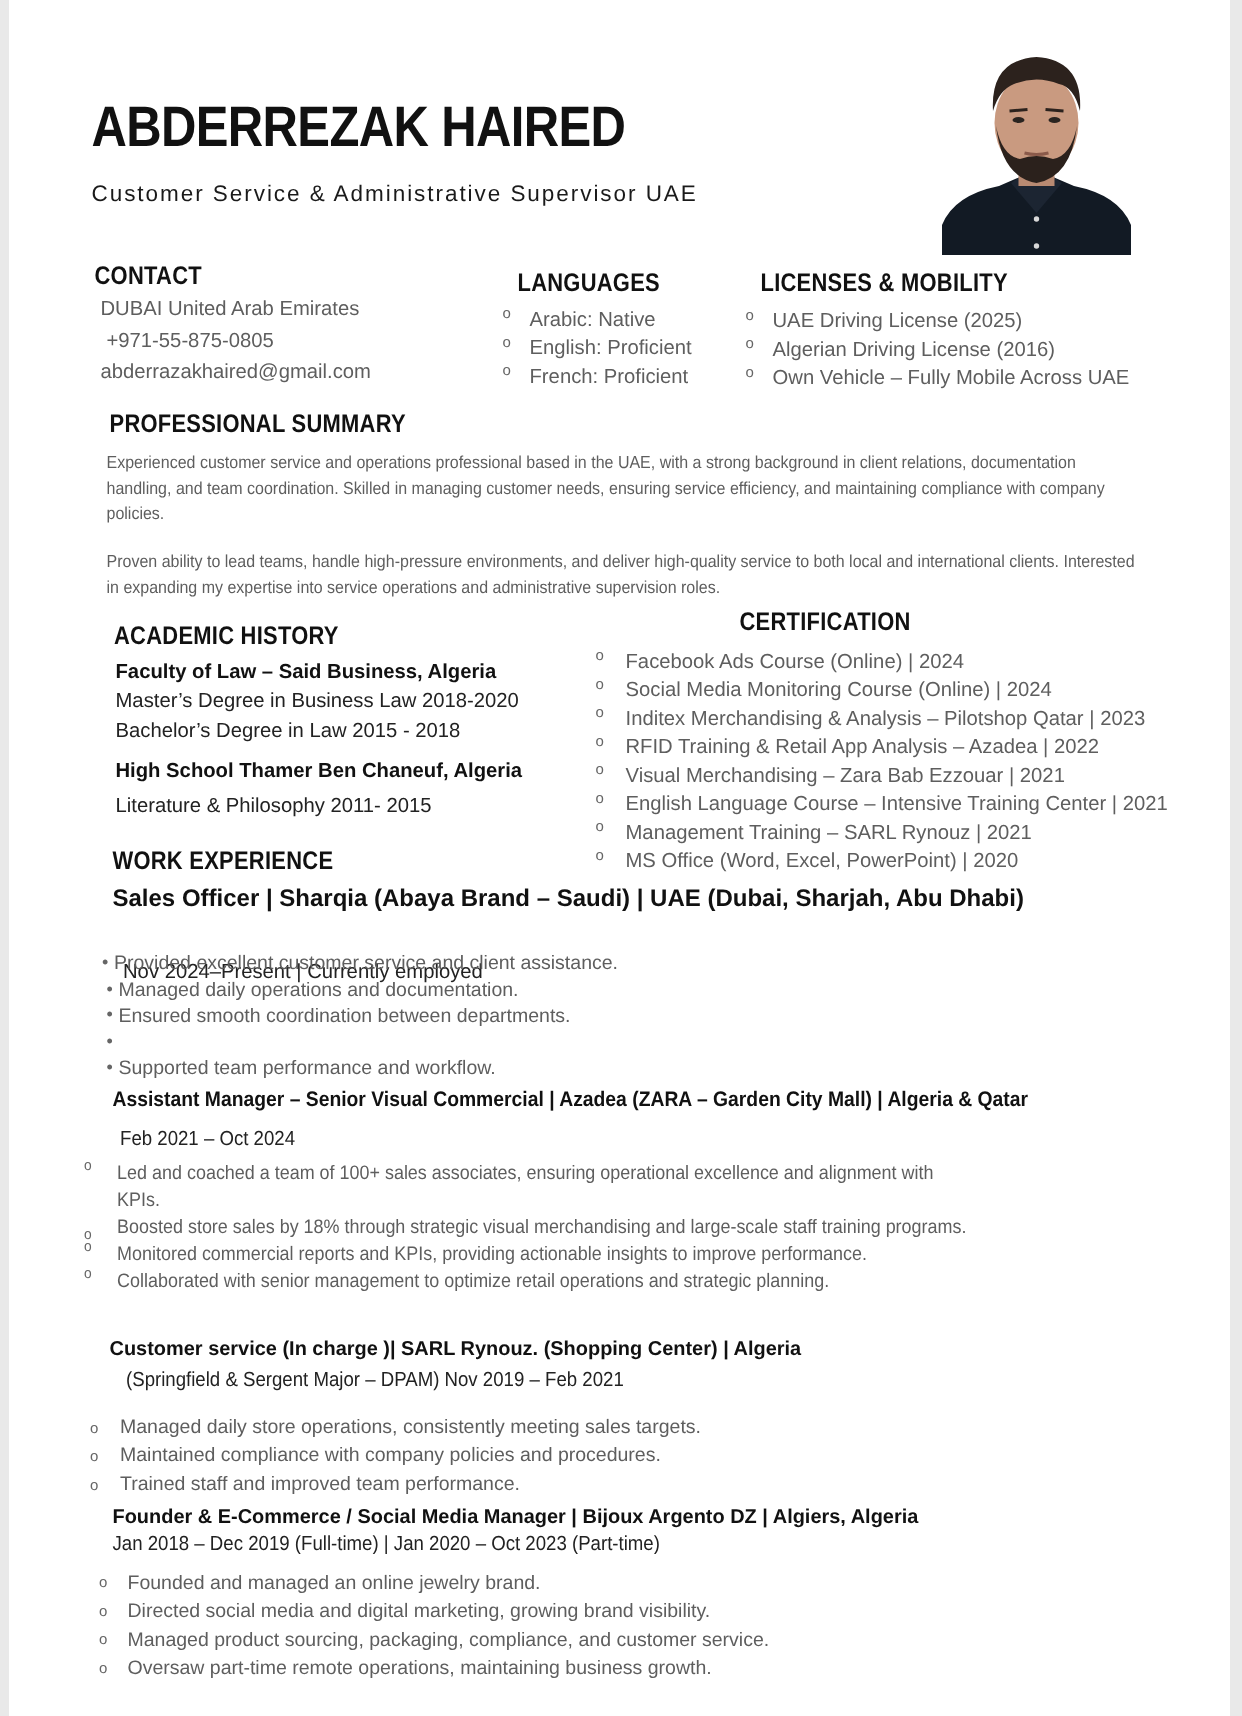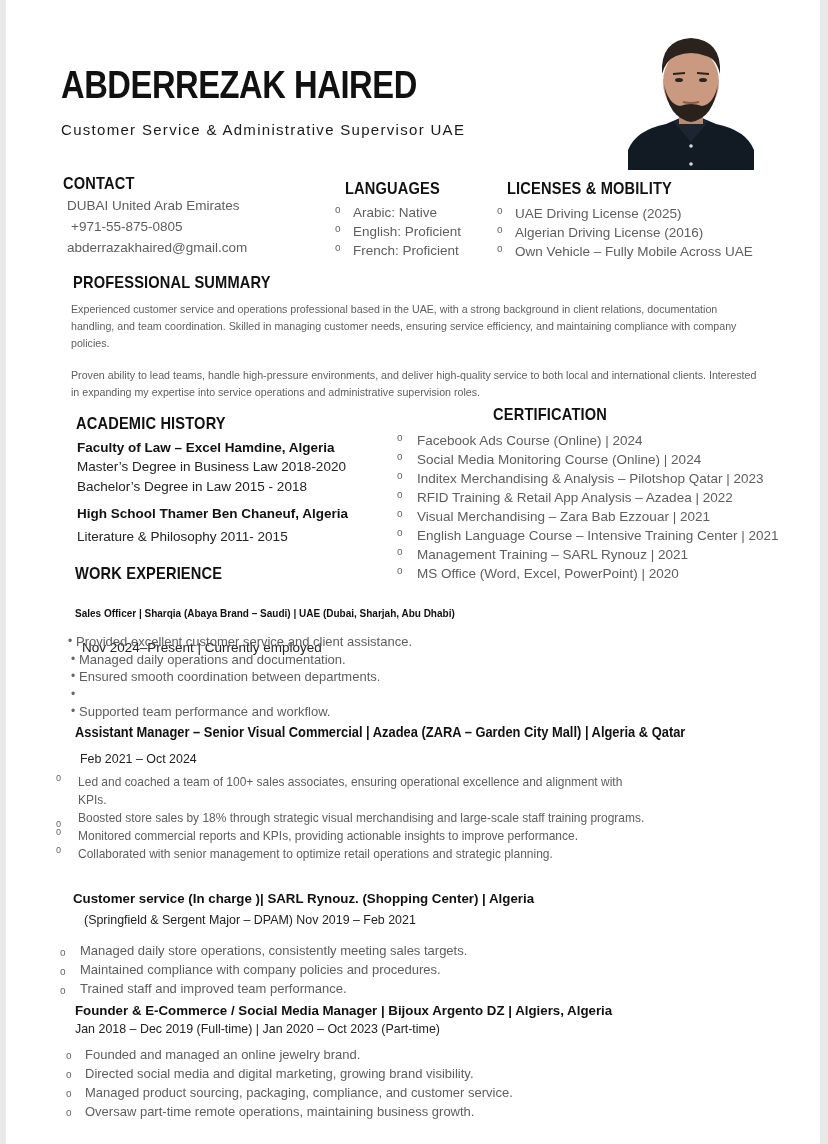--- a/index.html
+++ b/index.html
@@ -77,41 +77,41 @@
 
   <div class="abs h" style="left:67px; top:273px;">PROFESSIONAL SUMMARY</div>
   <div class="abs summary" style="left:65px; top:366px;">
     <p>Proven ability to lead teams, handle high-pressure environments, and deliver high-quality service to both local and international clients. Interested in expanding my expertise into service operations and administrative supervision roles.</p>
   </div>
   <div class="abs summary" style="left:65px; top:300px;">
     <p>Experienced customer service and operations professional based in the UAE, with a strong background in client relations, documentation handling, and team coordination. Skilled in managing customer needs, ensuring service efficiency, and maintaining compliance with company policies.</p>
   </div>
 
   <div class="abs h" style="left:70px; top:414px;">ACADEMIC HISTORY</div>
-  <div class="abs bold" style="left:71px; top:440px;">Faculty of Law – Excel Hamdine, Algeria</div>
+  <div class="abs bold" style="left:71px; top:440px;">Faculty of Law – Said Business, Algeria</div>
   <div class="abs dark" style="left:71px; top:459px;">Master’s Degree in Business Law 2018-2020</div>
   <div class="abs dark" style="left:71px; top:479px;">Bachelor’s Degree in Law 2015 - 2018</div>
   <div class="abs bold" style="left:71px; top:506px;">High School Thamer Ben Chaneuf, Algeria</div>
   <div class="abs dark" style="left:71px; top:529px;">Literature &amp; Philosophy 2011- 2015</div>
 
   <div class="abs h" style="left:487px; top:405px;">CERTIFICATION</div>
   <ul class="abs list" style="left:391px; top:431px;">
     <li style="padding-left:20px;"><span class="bul">o</span><span>Facebook Ads Course (Online) | 2024</span></li>
     <li style="padding-left:20px;"><span class="bul">o</span><span>Social Media Monitoring Course (Online) | 2024</span></li>
     <li style="padding-left:20px;"><span class="bul">o</span><span>Inditex Merchandising &amp; Analysis – Pilotshop Qatar | 2023</span></li>
     <li style="padding-left:20px;"><span class="bul">o</span><span>RFID Training &amp; Retail App Analysis – Azadea | 2022</span></li>
     <li style="padding-left:20px;"><span class="bul">o</span><span>Visual Merchandising – Zara Bab Ezzouar | 2021</span></li>
     <li style="padding-left:20px;"><span class="bul">o</span><span>English Language Course – Intensive Training Center | 2021</span></li>
     <li style="padding-left:20px;"><span class="bul">o</span><span>Management Training – SARL Rynouz | 2021</span></li>
     <li style="padding-left:20px;"><span class="bul">o</span><span>MS Office (Word, Excel, PowerPoint) | 2020</span></li>
   </ul>
 
   <div class="abs h" style="left:69px; top:564px;">WORK EXPERIENCE</div>
 
-  <div class="abs bold" style="left:69px; top:608px; font-size:10px;">Sales Officer | Sharqia (Abaya Brand – Saudi) | UAE (Dubai, Sharjah, Abu Dhabi)</div>
+  <div class="abs bold" style="left:69px; top:591px; font-size:16px;">Sales Officer | Sharqia (Abaya Brand – Saudi) | UAE (Dubai, Sharjah, Abu Dhabi)</div>
   <div class="abs dark" style="left:76px; top:640px;">Nov 2024–Present | Currently employed</div>
   <ul class="abs list job-bullets" style="left:62px; top:633px;">
     <li style="padding-left:8px;"><span class="bul" style="top:0; font-size:12px;">•</span><span>Provided excellent customer service and client assistance.</span></li>
     <li style="padding-left:11px;"><span class="bul" style="left:3px; top:0; font-size:12px;">•</span><span>Managed daily operations and documentation.</span></li>
     <li style="padding-left:11px;"><span class="bul" style="left:3px; top:0; font-size:12px;">•</span><span>Ensured smooth coordination between departments.</span></li>
     <li style="padding-left:11px;"><span class="bul" style="left:3px; top:0; font-size:12px;">•</span></li>
     <li style="padding-left:11px;"><span class="bul" style="left:3px; top:0; font-size:12px;">•</span><span>Supported team performance and workflow.</span></li>
   </ul>
 
   <div class="abs bold cond" style="left:69px; top:724px; font-size:14px;">Assistant Manager – Senior Visual Commercial | Azadea (ZARA – Garden City Mall) | Algeria &amp; Qatar</div>

